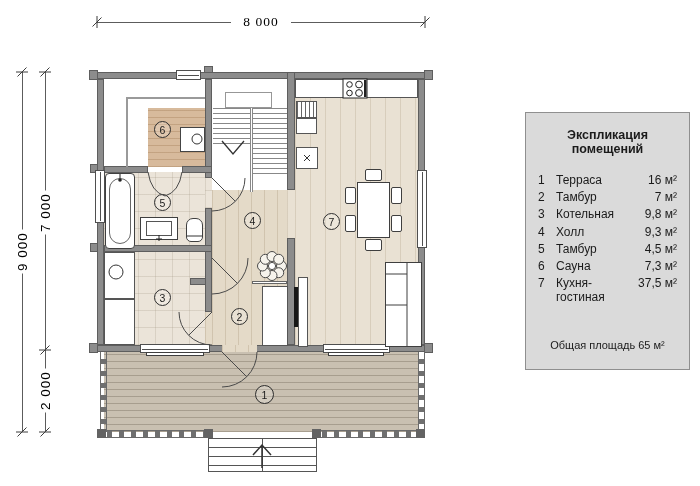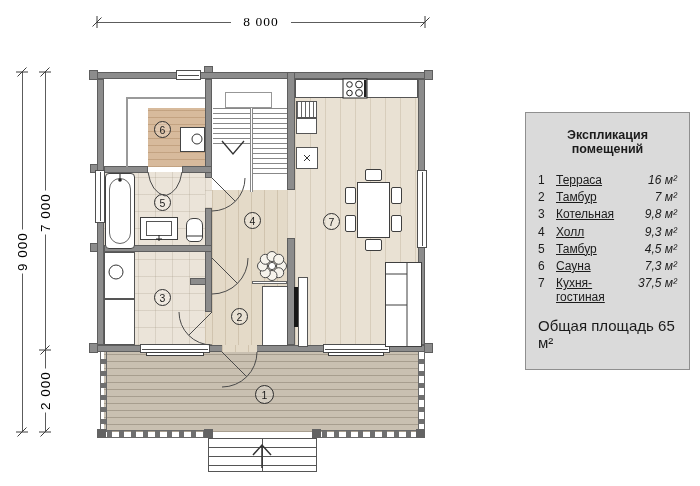--- a/index.html
+++ b/index.html
@@ -30,23 +30,23 @@
   .marker{width:17px;height:17px;border:1.5px solid #2e2e2e;border-radius:50%;display:flex;align-items:center;justify-content:center;font-size:10.5px;color:#1c1c1c;background:rgba(255,255,255,.2);z-index:6;}
   .dim-line{background:#5c5c5c;z-index:5;}
   .dim-label{background:#fff;text-align:center;font-size:13.5px;color:#000;letter-spacing:1px;line-height:15px;z-index:8;}
   .rot{transform:rotate(-90deg);}
   #icons{position:absolute;left:0;top:0;z-index:7;pointer-events:none;}
   
   .legend{left:525px;top:112px;width:165px;height:258px;background:#dadada;border:1px solid #8f8f8f;padding:15px 12px 10px;display:flex;flex-direction:column;color:#1b1b1b;z-index:9;}
   .legend-title{text-align:center;font-weight:bold;font-size:12.5px;margin-bottom:17px;}
   .lrow{display:flex;align-items:baseline;height:17.2px;font-size:12px;}
   .lnum{width:18px;}
-  .lname{flex:1;text-decoration:underline;}
-  .larea{text-align:right;font-style:italic;}
-  .legend-total{margin-top:auto;text-align:left;font-size:15px;padding-bottom:8px;}
+  .lname{flex:1;}
+  .larea{text-align:right;}
+  .legend-total{margin-top:auto;text-align:center;font-size:11px;padding-bottom:8px;}
 </style>
 </head>
 <body>
 
 <div id="stage">
 
   <div class="abs floor-white" style="left:100px;top:75px;width:322px;height:274px;"></div>
   <div class="abs wood-sauna" style="left:148px;top:108px;width:57px;height:59px;"></div>
   <div class="abs tile" style="left:104px;top:172px;width:101px;height:74px;"></div>
   <div class="abs tile" style="left:104px;top:252px;width:101px;height:93px;"></div>

